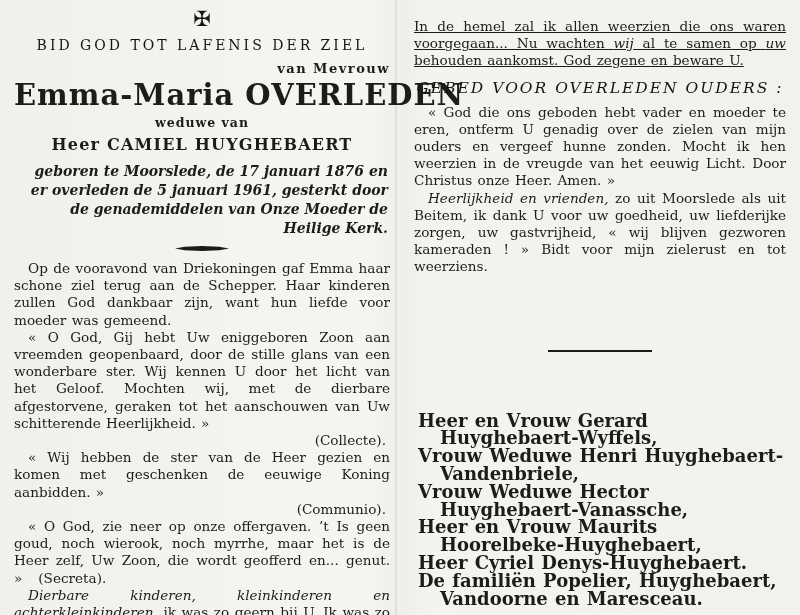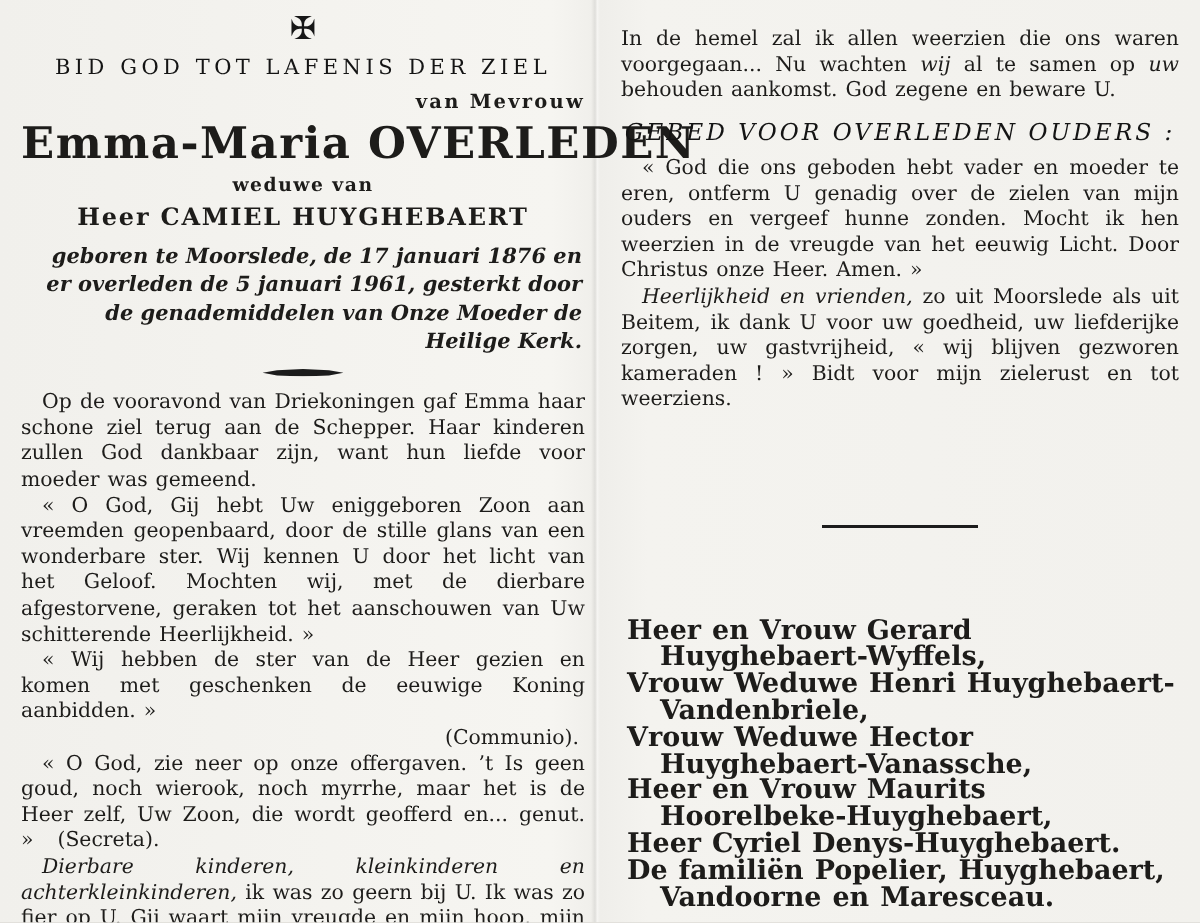--- a/index.html
+++ b/index.html
@@ -41,21 +41,21 @@
   .body-block { margin-top: 9px; }
   .bp {
     margin: 0; font-size: 13.6px; line-height: 17.2px;
     text-align: justify; text-indent: 14px; word-spacing: 1px;
   }
   .bp.no-indent { text-indent: 0; }
   .attribution { margin: 0; font-size: 13.6px; line-height: 17.2px; text-align: right; padding-right: 4px; }
   .it { font-style: italic; }
 
   
-  .rp-first { margin-top: 18px; }
+  .rp-first { margin-top: 18px; text-decoration: underline; }
   .prayer-heading {
     text-align: center; font-style: italic; font-size: 15.5px;
     letter-spacing: 2px; margin: 9px 0 7px; white-space: nowrap; color: #141414;
   }
   .mid-rule { width: 104px; height: 2px; background: #1c1c1c; margin: 74px auto 0; }
   .names { margin-top: 60px; padding-left: 4px; }
   .name-line {
     font-weight: bold; font-size: 18px; line-height: 17.8px;
     padding-left: 22px; text-indent: -22px; word-spacing: 1px;
   }
@@ -74,20 +74,21 @@
     <div class="intro">van Mevrouw</div>
     <div class="deceased">Emma-Maria OVERLEDEN</div>
     <div class="widow-of">weduwe van</div>
     <div class="spouse">Heer CAMIEL HUYGHEBAERT</div>
     <div class="life-dates">geboren te Moorslede, de 17 januari 1876 en er overleden de 5 januari 1961, gesterkt door de genademiddelen van Onze Moeder de Heilige Kerk.</div>
     <div class="ornament"></div>
 
     <div class="body-block">
       <p class="bp">Op de vooravond van Driekoningen gaf Emma haar schone ziel terug aan de Schepper. Haar kinderen zullen God dankbaar zijn, want hun liefde voor moeder was gemeend.</p>
       <p class="bp">« O God, Gij hebt Uw eniggeboren Zoon aan vreemden geopenbaard, door de stille glans van een wonderbare ster. Wij kennen U door het licht van het Geloof. Mochten wij, met de dierbare afgestorvene, geraken tot het aanschouwen van Uw schitterende Heerlijkheid. »</p>
+      <p class="attribution">(Collecte).</p>
       <p class="bp">« Wij hebben de ster van de Heer gezien en komen met geschenken de eeuwige Koning aanbidden. »</p>
       <p class="attribution">(Communio).</p>
       <p class="bp"><span>« O God, zie neer op onze offergaven. ’t Is geen goud, noch wierook, noch myrrhe, maar het is de Heer zelf, Uw Zoon, die wordt geofferd en... genut. »</span>&nbsp;&nbsp;&nbsp;<span>(Secreta).</span></p>
       <p class="bp"><span class="it">Dierbare kinderen, kleinkinderen en achterkleinkinderen,</span><span> ik was zo geern bij U. Ik was zo fier op U. Gij waart mijn vreugde en mijn hoop, mijn troost en mijn troef. Ik dank U voor uw geduldige liefde. Ik heb veel voor U gewerkt, gij zijt altijd goed geweest voor mij.</span></p>
     </div>
   </div>
 
   <div class="page page-right">
     <p class="bp no-indent rp-first"><span>In de hemel zal ik allen weerzien die ons waren voorgegaan... Nu wachten </span><span class="it">wij</span><span> al te samen op </span><span class="it">uw</span><span> behouden aankomst. God zegene en beware U.</span></p>
 

